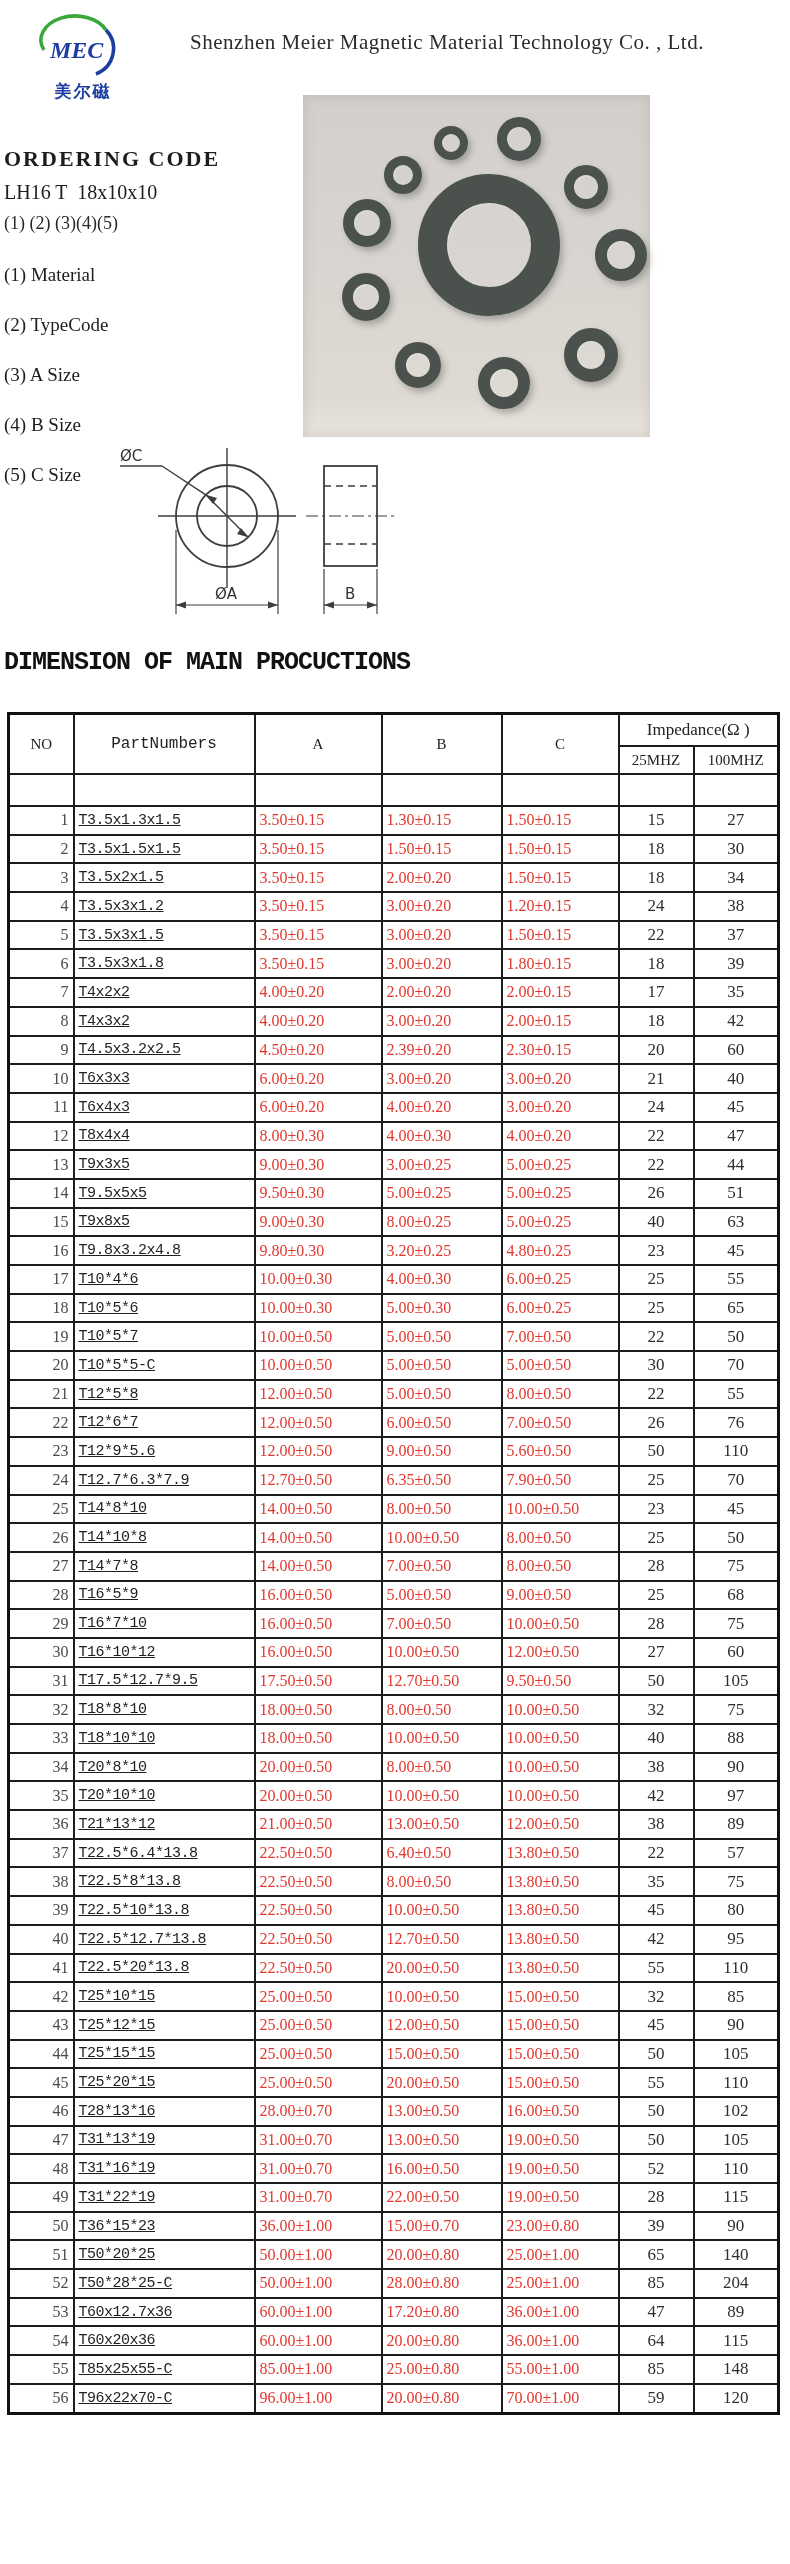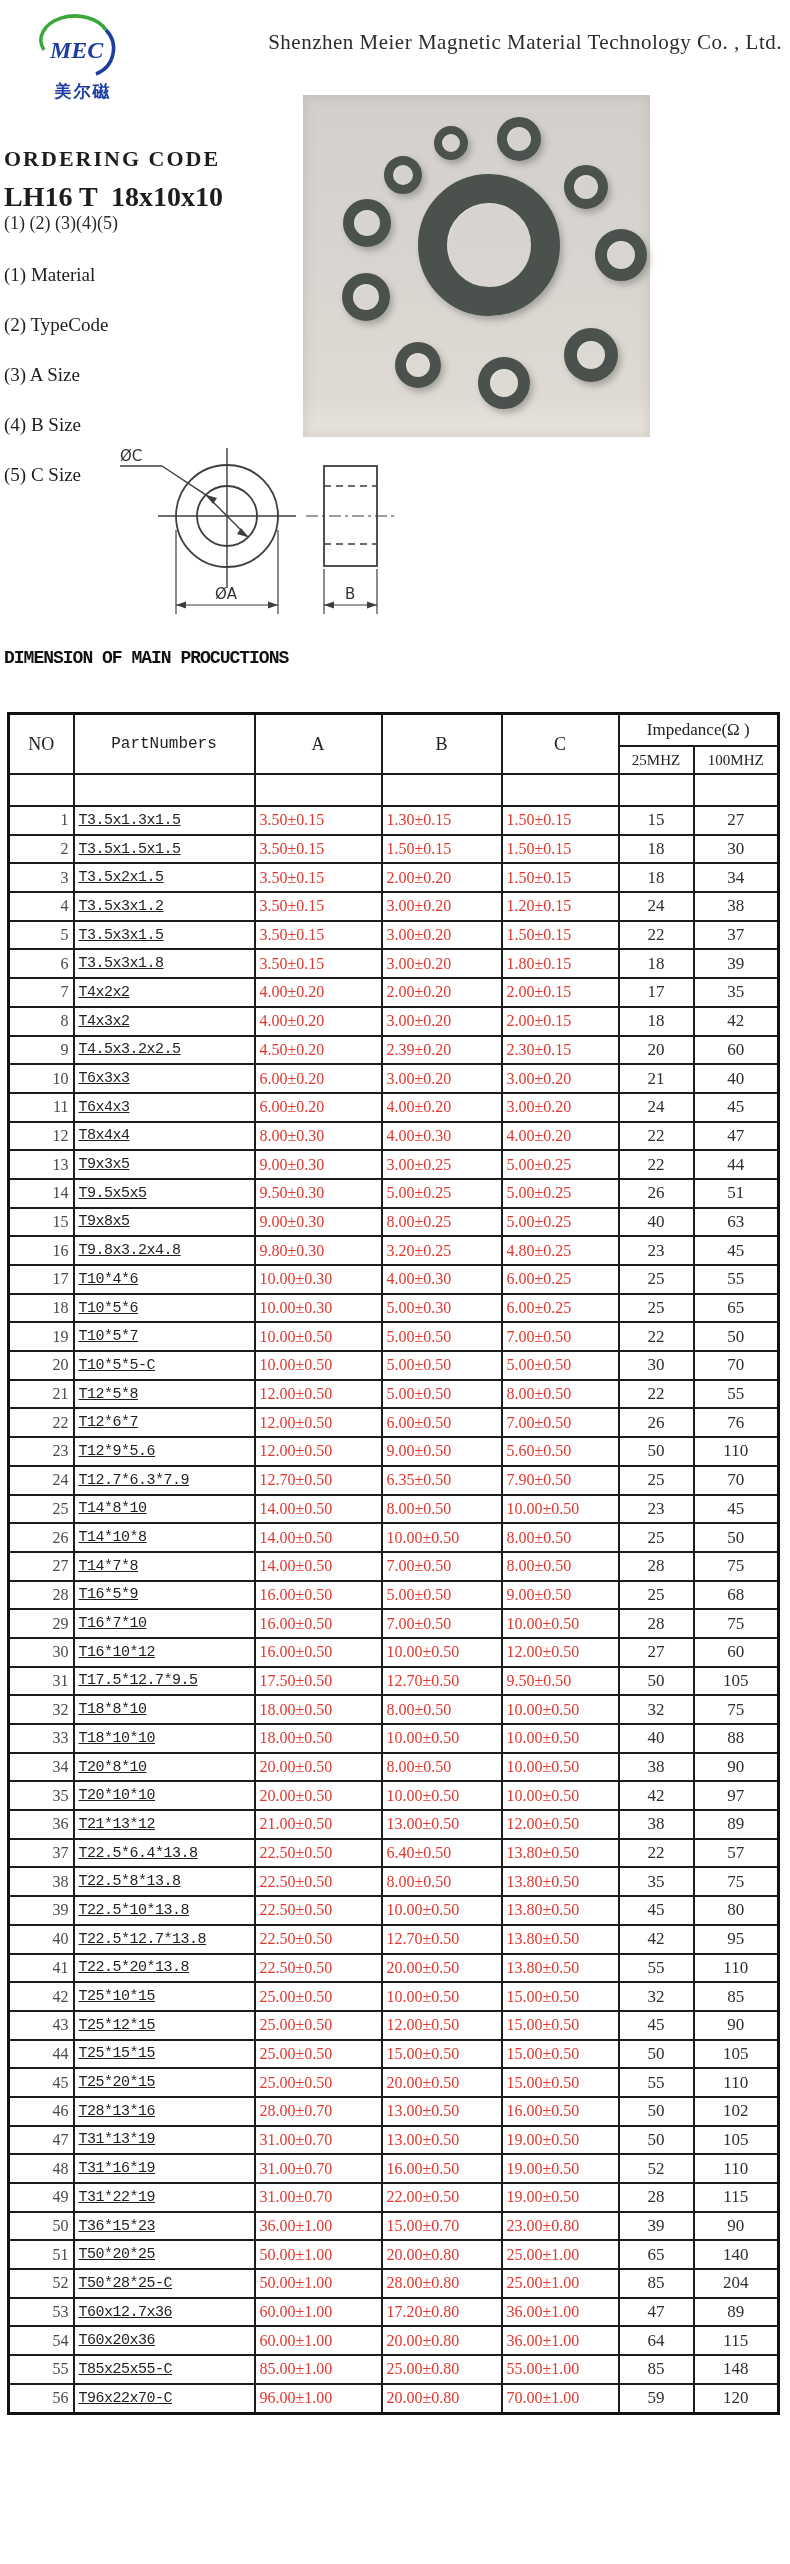--- a/index.html
+++ b/index.html
@@ -10,61 +10,61 @@
   }
   
   .logo{position:absolute;left:22px;top:12px;width:110px;height:110px;}
   .logo svg{position:absolute;left:0;top:0;}
   .logo-cn{
     position:absolute;left:2px;top:68px;width:118px;text-align:center;
     font-family:"DejaVu Sans","Liberation Sans",sans-serif;
     font-weight:bold;font-size:17px;letter-spacing:2px;color:#1d3da0;
   }
   .company{
-    position:absolute;left:112px;top:30px;width:670px;text-align:right;
+    position:absolute;left:112px;top:30px;width:670px;text-align:center;
     font-size:21px;color:#2c2c2c;letter-spacing:.5px;
   }
   
   .ordering-title{
     position:absolute;left:4px;top:146px;font-size:22px;font-weight:600;
     letter-spacing:2px;color:#1d1d1d;
   }
-  .ordering-code{position:absolute;left:4px;top:181px;font-size:28px;white-space:pre;color:#1d1d1d;font-weight:bold;}
+  .ordering-code{position:absolute;left:4px;top:181px;font-size:20px;white-space:pre;color:#1d1d1d;}
   .ordering-pos{position:absolute;left:4px;top:213px;font-size:18px;color:#2a2a2a;}
   .ordering-list{position:absolute;left:4px;top:240px;font-size:19px;color:#1d1d1d;}
   .ordering-list div{height:30px;line-height:30px;margin-top:20px;}
   
   .photo{
     position:absolute;left:303px;top:95px;width:347px;height:342px;
     background:linear-gradient(180deg,#d3d0cb 0%,#d9d6d1 55%,#dedad3 88%,#e9e4dc 100%);
     box-shadow:inset 0 0 12px rgba(120,118,110,.25);
   }
   .ring{
     position:absolute;border-radius:50%;border-style:solid;border-color:#4b514c;
     box-shadow:3px 4px 6px rgba(70,70,62,.35), inset 1px 1px 2px rgba(255,255,255,.25);
   }
   
   .drawing{position:absolute;left:62px;top:438px;width:400px;height:215px;}
   
   .section-title{
     position:absolute;left:4px;top:648px;
     font-family:"Liberation Mono","DejaVu Sans Mono",monospace;
-    font-weight:bold;font-size:18px;color:#111;letter-spacing:-1px;white-space:nowrap;
+    font-weight:bold;font-size:25px;color:#111;letter-spacing:-1px;white-space:nowrap;
   }
   
   table.parts{
     position:absolute;left:7px;top:712px;width:770px;
     border-collapse:collapse;table-layout:fixed;
   }
   table.parts th,table.parts td{
     border:2px solid #1c1c1c;padding:0 4px;overflow:hidden;white-space:nowrap;
   }
   table.parts{border:3px solid #111;}
   th{font-weight:normal;}
-  .h-no,.h-abc{font-size:18px;color:#222;text-align:center;}
+  .h-no,.h-abc{font-size:15px;color:#222;text-align:center;}
   .h-part{font-family:"Liberation Mono","DejaVu Sans Mono",monospace;font-size:16px;text-align:center;color:#222;}
   .h-imp{font-size:17px;text-align:center;color:#222;height:30px;}
   .h-mhz{font-size:15px;text-align:center;color:#222;height:26px;margin-left:28px;}
   tr.empty-row td{height:30px;}
   tbody tr.data-row td{height:26.7px;}
   td.col-no{text-align:right;font-size:16px;color:#4a4a4a;padding-right:3px;}
   td.col-part{
     font-family:"Liberation Mono","DejaVu Sans Mono",monospace;
     font-size:15px;color:#1f1f1f;padding-left:3px;letter-spacing:-.5px;text-decoration:underline;
   }

